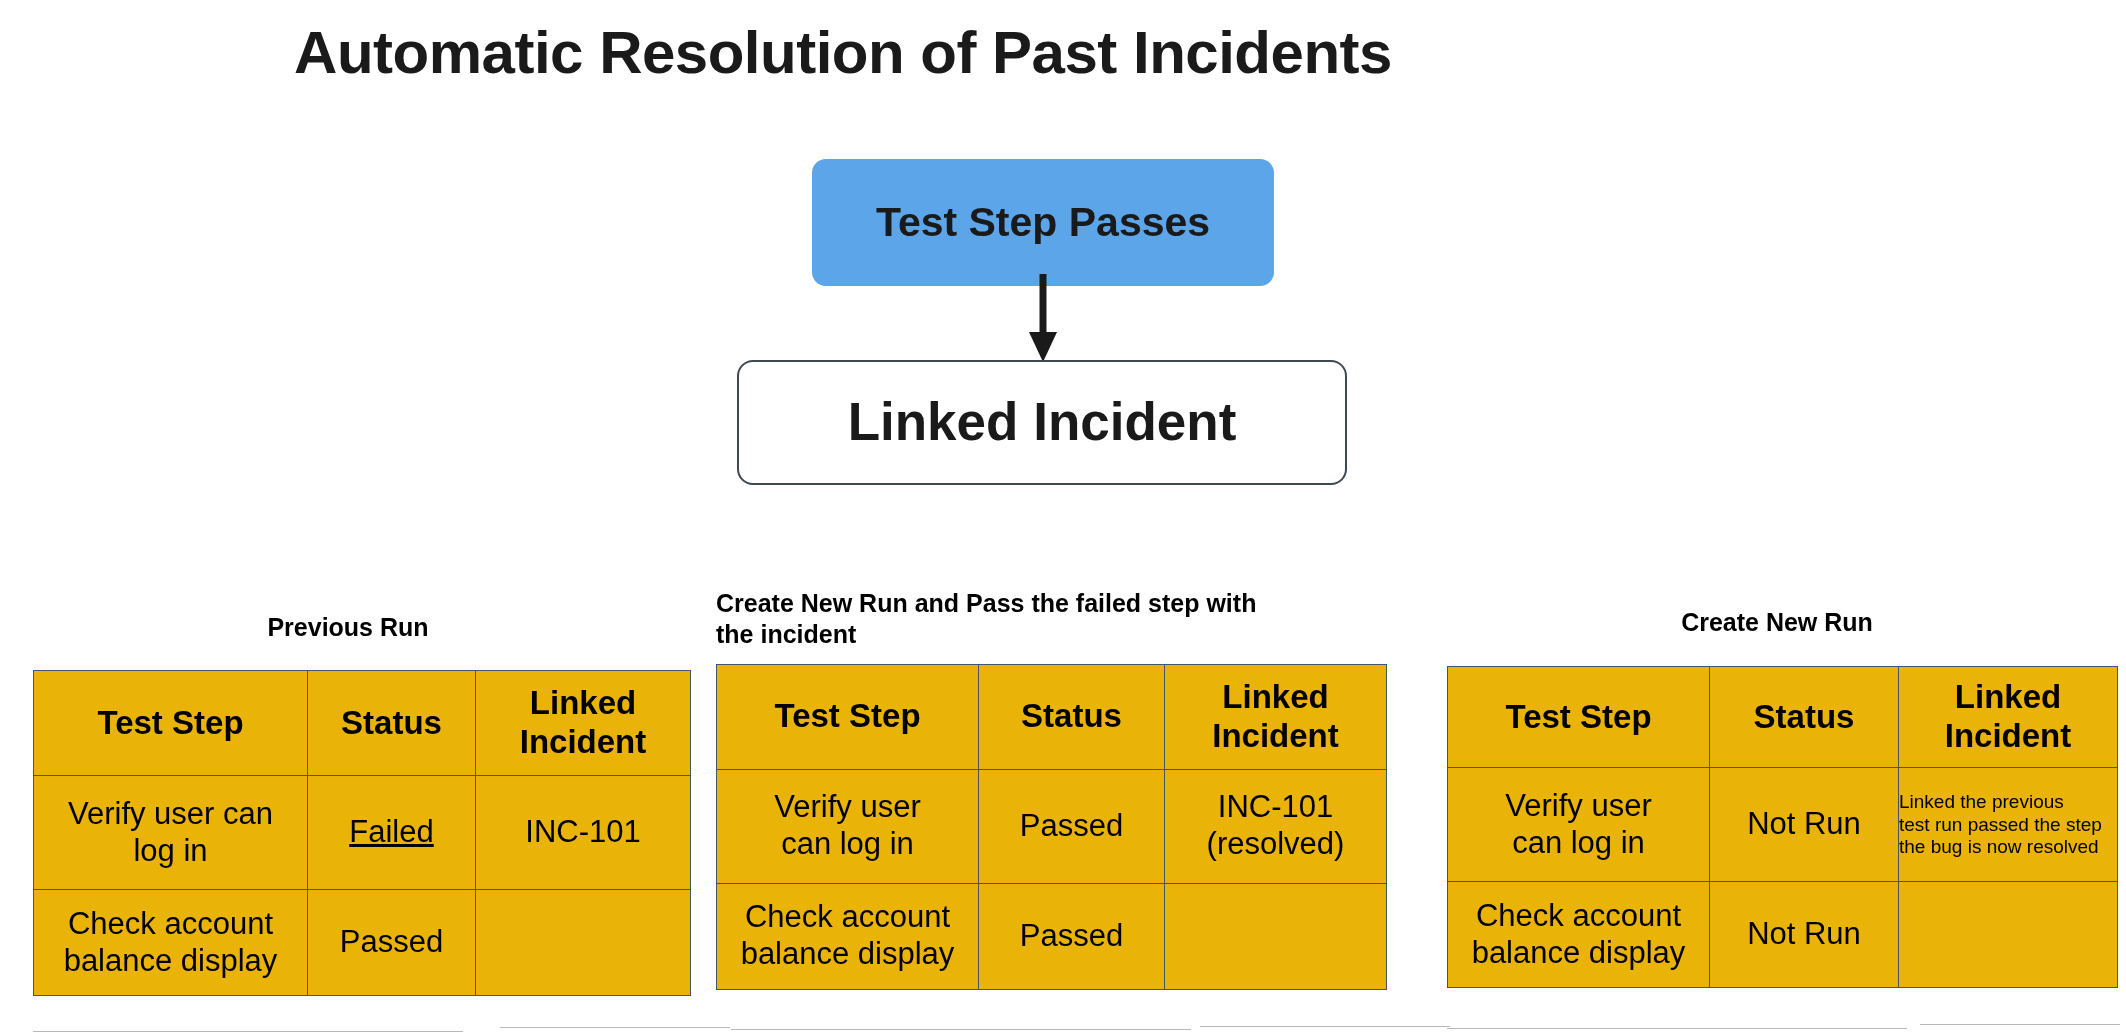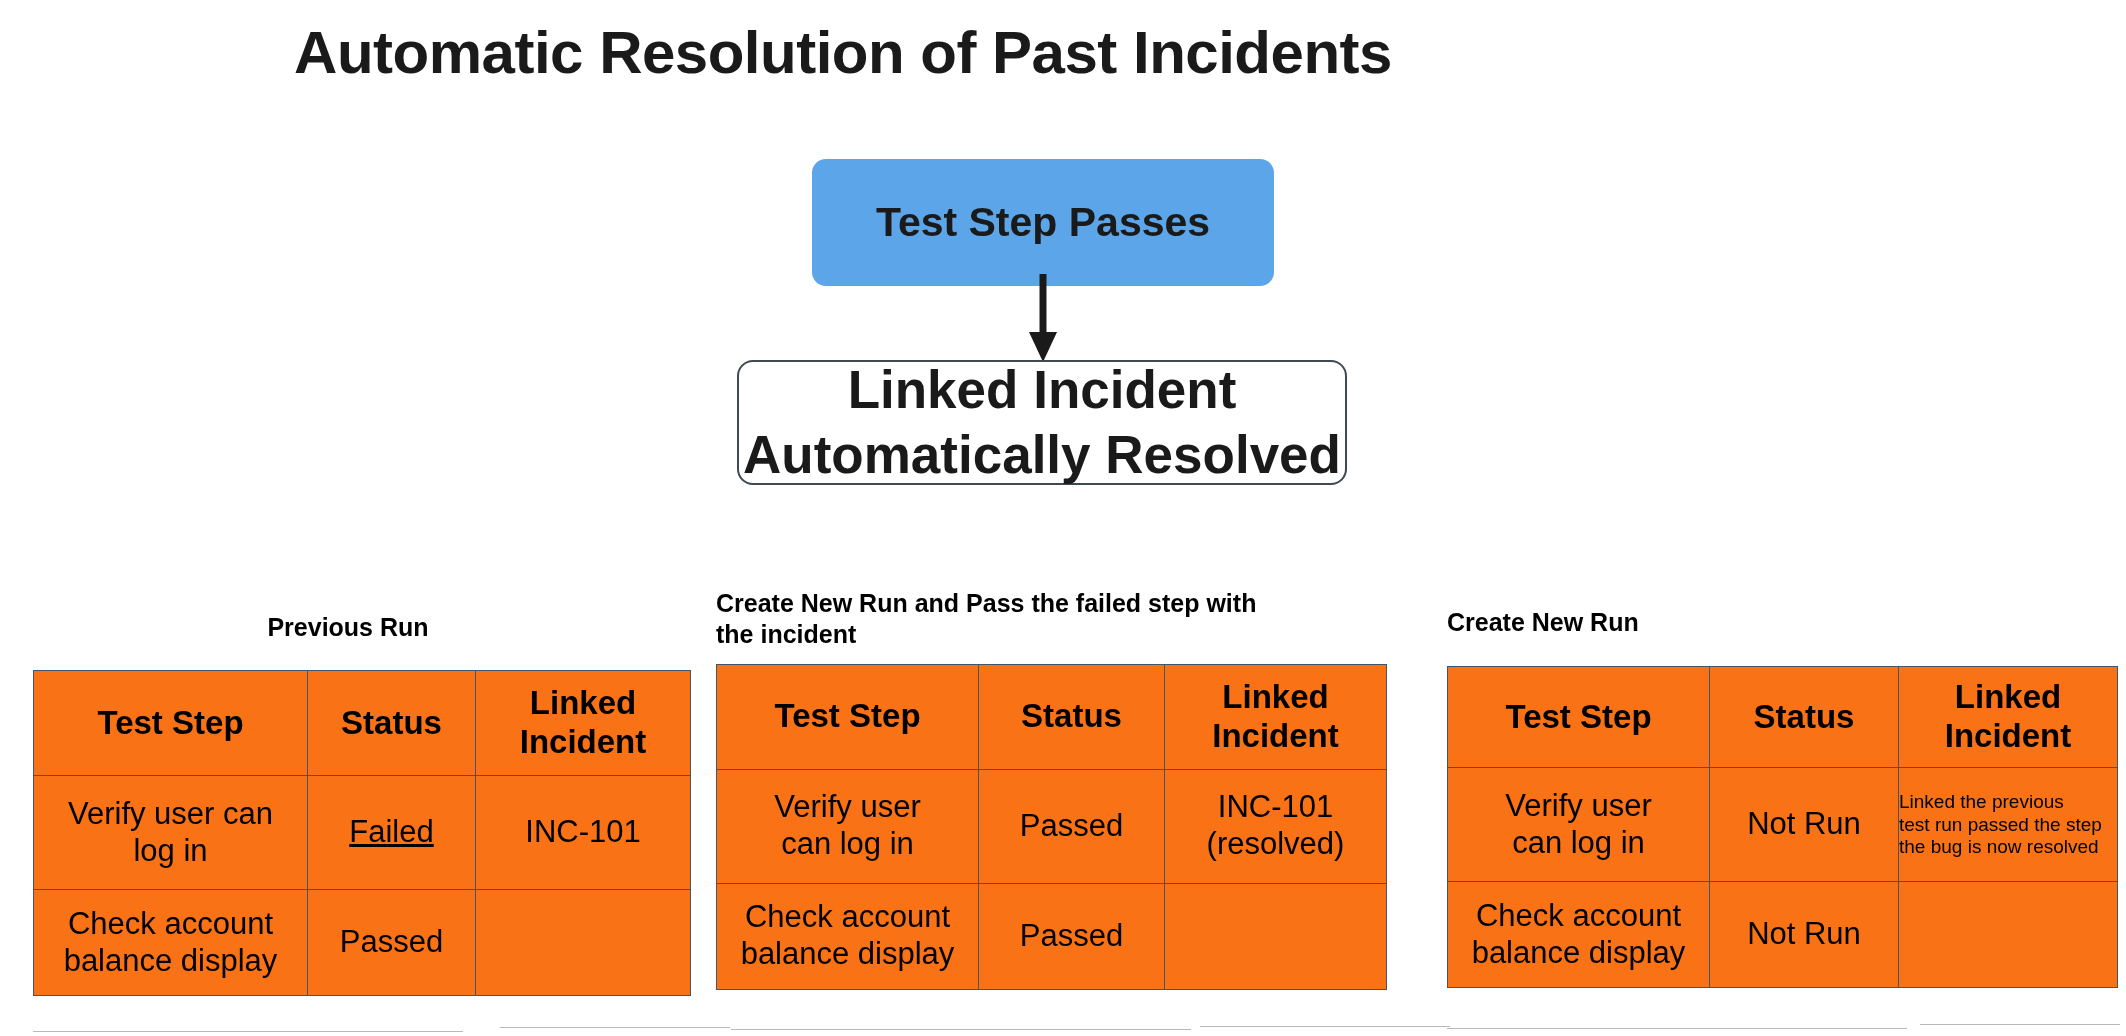--- a/index.html
+++ b/index.html
@@ -86,21 +86,21 @@
     font-size: 25px;
     color: #000000;
     line-height: 1.25;
     margin: 0;
     padding: 0;
   }
 
   table.run-table {
     border-collapse: collapse;
     table-layout: fixed;
-    background: #f97316;
+    background: #eab308;
   }
   table.run-table td,
   table.run-table th {
     border: 1px solid #44546a;
     padding: 0;
     margin: 0;
     vertical-align: middle;
     text-align: center;
     font-family: "Liberation Sans", sans-serif;
     font-weight: normal;
@@ -144,21 +144,21 @@
   #table-new-run-pass table { margin-top: 13px; width: 670px; }
   #table-new-run-pass col.c1 { width: 262px; }
   #table-new-run-pass col.c2 { width: 186px; }
   #table-new-run-pass col.c3 { width: 222px; }
   #table-new-run-pass .r-head td { height: 104px; }
   #table-new-run-pass .r-1 td { height: 113px; }
   #table-new-run-pass .r-2 td { height: 105px; }
 
   
   #table-new-run { left: 1447px; top: 607px; }
-  #table-new-run .table-caption { width: 660px; text-align: left; }
+  #table-new-run .table-caption { width: 660px; text-align: center; }
   #table-new-run table { margin-top: 28px; width: 670px; }
   #table-new-run col.c1 { width: 262px; }
   #table-new-run col.c2 { width: 189px; }
   #table-new-run col.c3 { width: 219px; }
   #table-new-run .r-head td { height: 100px; }
   #table-new-run .r-1 td { height: 113px; }
   #table-new-run .r-2 td { height: 105px; }
 
   
   .bottom-ghost {
@@ -177,21 +177,20 @@
   <div id="node-pass" class="flow-box">Test Step Passes</div>
 
   <svg id="arrow-connector" viewBox="0 0 30 90">
     <line x1="15" y1="0" x2="15" y2="64" stroke="#1a1a1a" stroke-width="7"></line>
     <polygon points="15,88 1,58 29,58" fill="#1a1a1a"></polygon>
   </svg>
 
   <div id="node-resolved" class="flow-box">
     <div>
       <div>Linked Incident</div>
-      <div>Automatically Resolved</div>
     </div>
   </div>
 
 </div>
 
 <div class="table-block" id="table-previous-run">
   <div class="table-caption">Previous Run</div>
 
   <table class="run-table">
     <colgroup>

